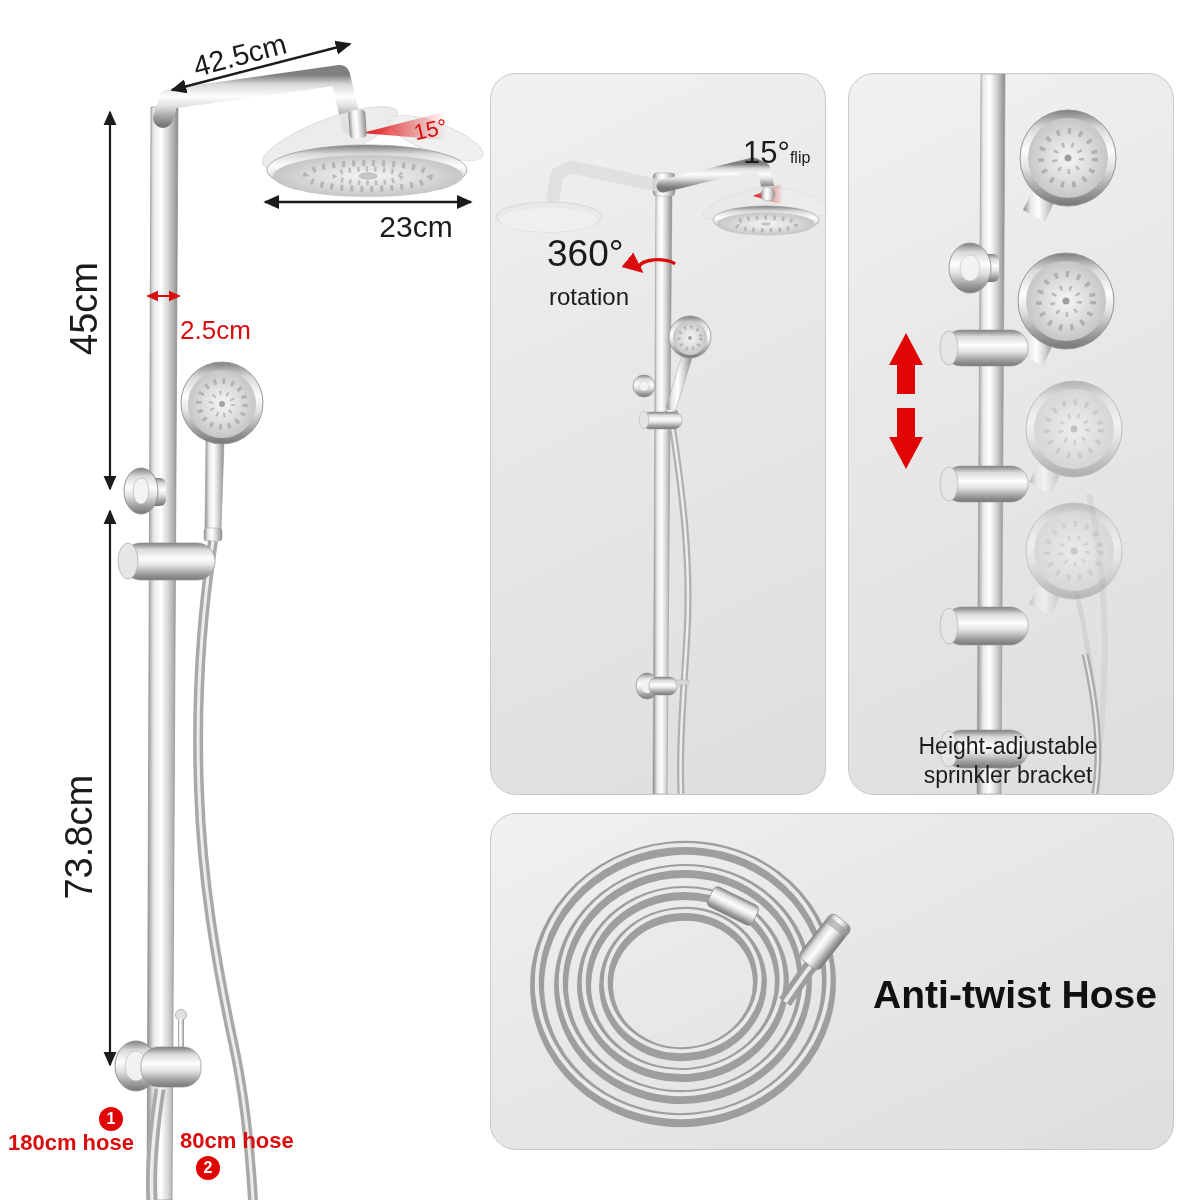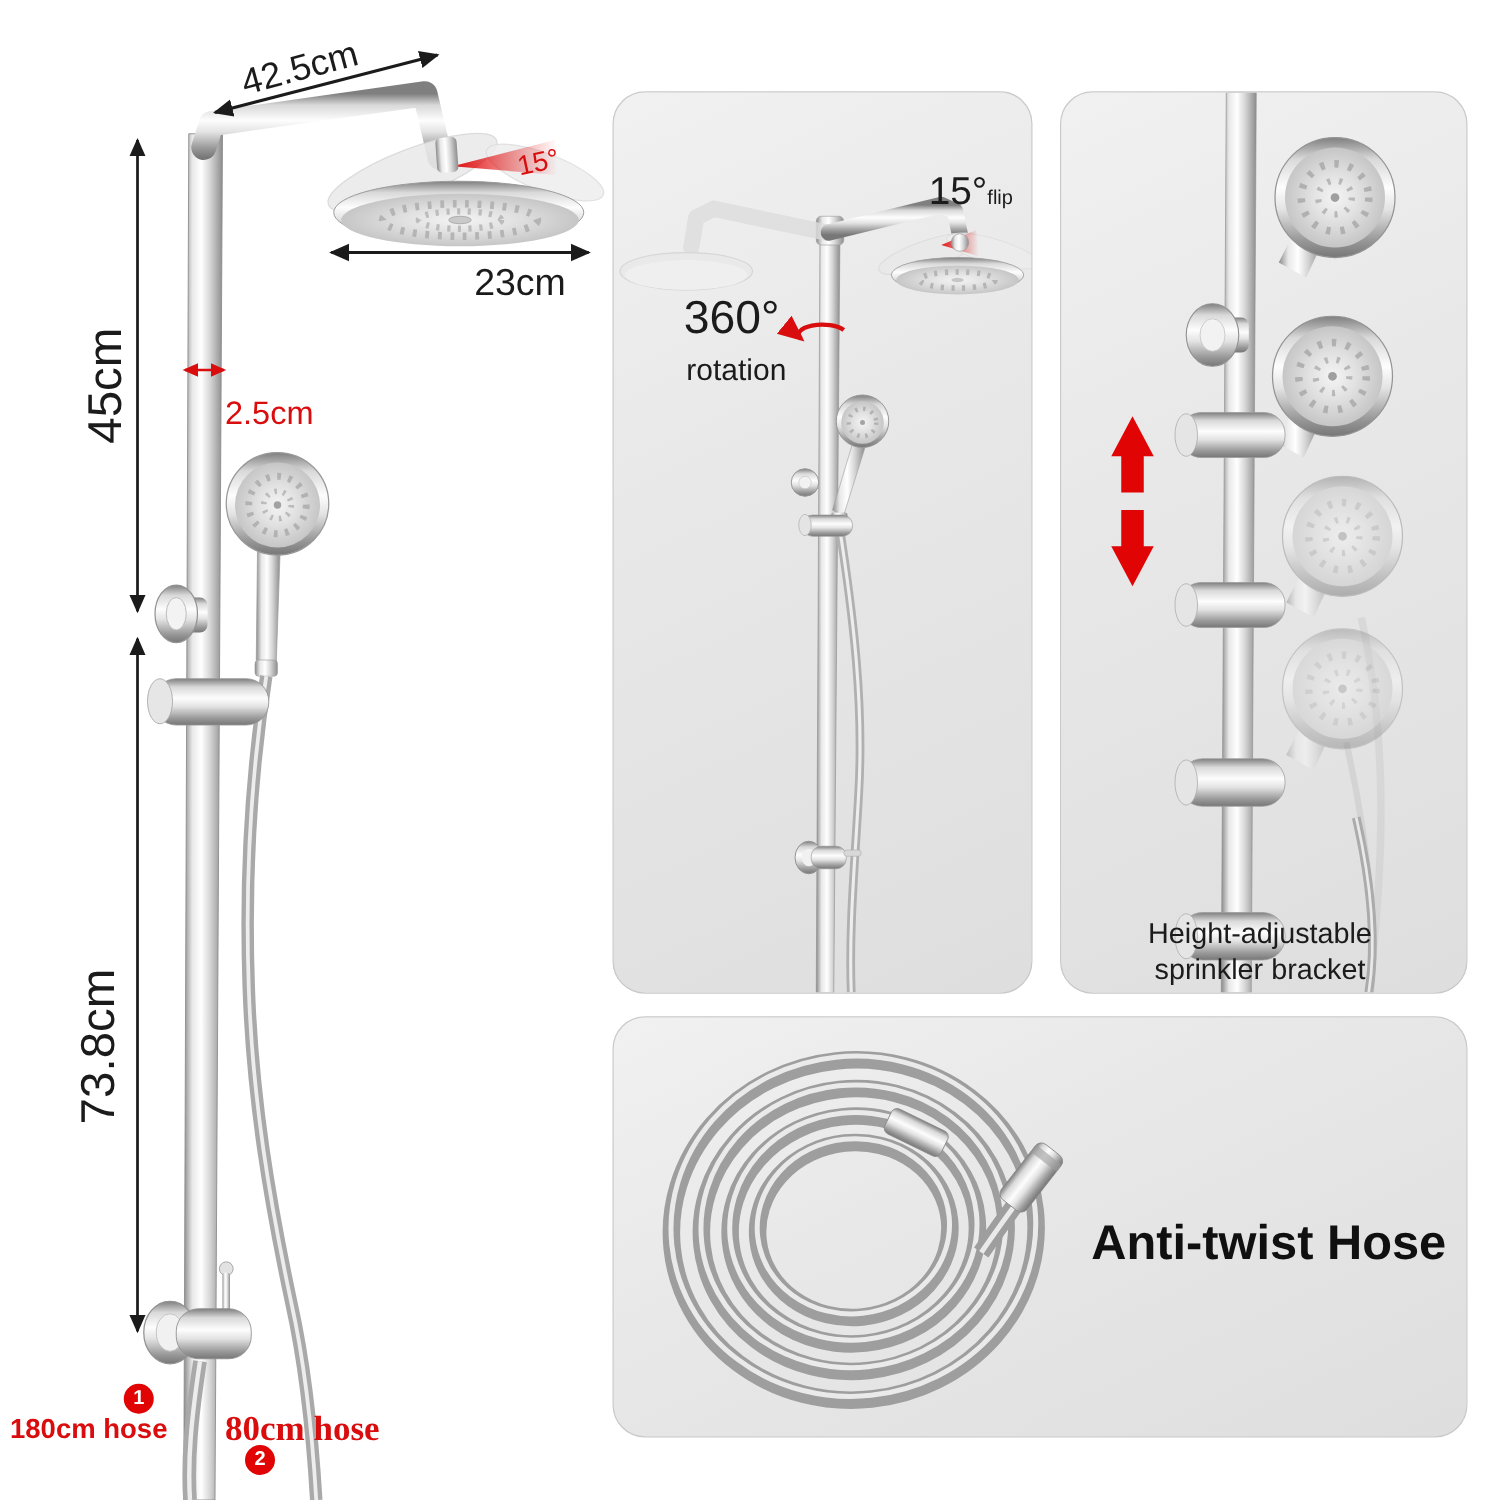--- a/index.html
+++ b/index.html
@@ -154,21 +154,21 @@
     </svg>
 
     <div class="lbl rot-neg15 center" style="left:188px;top:40px;width:104px;font-size:29px;">42.5cm</div>
     <div class="lbl red rot-neg12" style="left:414px;top:118px;font-size:22px;">15°</div>
     <div class="lbl center" style="left:325px;top:211px;width:86px;font-size:30px;margin-left:48px;">23cm</div>
     <div class="lbl rot-neg90 center" style="left:25px;top:288px;width:120px;font-size:38px;">45cm</div>
     <div class="lbl red" style="left:180px;top:289px;font-size:26px;margin-top:27px;">2.5cm</div>
     <div class="lbl rot-neg90 center" style="left:18px;top:817px;width:124px;font-size:38px;">73.8cm</div>
     <div class="badge" style="left:99px;top:1107px;">1</div>
     <div class="lbl red bold" style="left:8px;top:1131px;font-size:22px;">180cm hose</div>
-    <div class="lbl red bold" style="left:180px;top:1129px;font-size:28px;font-family:Liberation Serif, serif;">80cm hose</div>
+    <div class="lbl red bold" style="left:180px;top:1129px;font-size:22px;">80cm hose</div>
     <div class="badge" style="left:196px;top:1156px;">2</div>
   </section>
 
   <section class="panel" style="left:490px;top:73px;width:334px;height:720px;">
     <svg width="334" height="720" viewBox="0 0 334 720">
       <g>
         <polygon points="165,108 181,108 176,720 162,720" fill="url(#chromeV)" stroke="#8e8e8e" stroke-width="0.5"></polygon>
         <rect x="162" y="99" width="22" height="23" rx="4" fill="url(#chromeV)" stroke="#9a9a9a" stroke-width="0.5"></rect>
       </g>
       <g>

